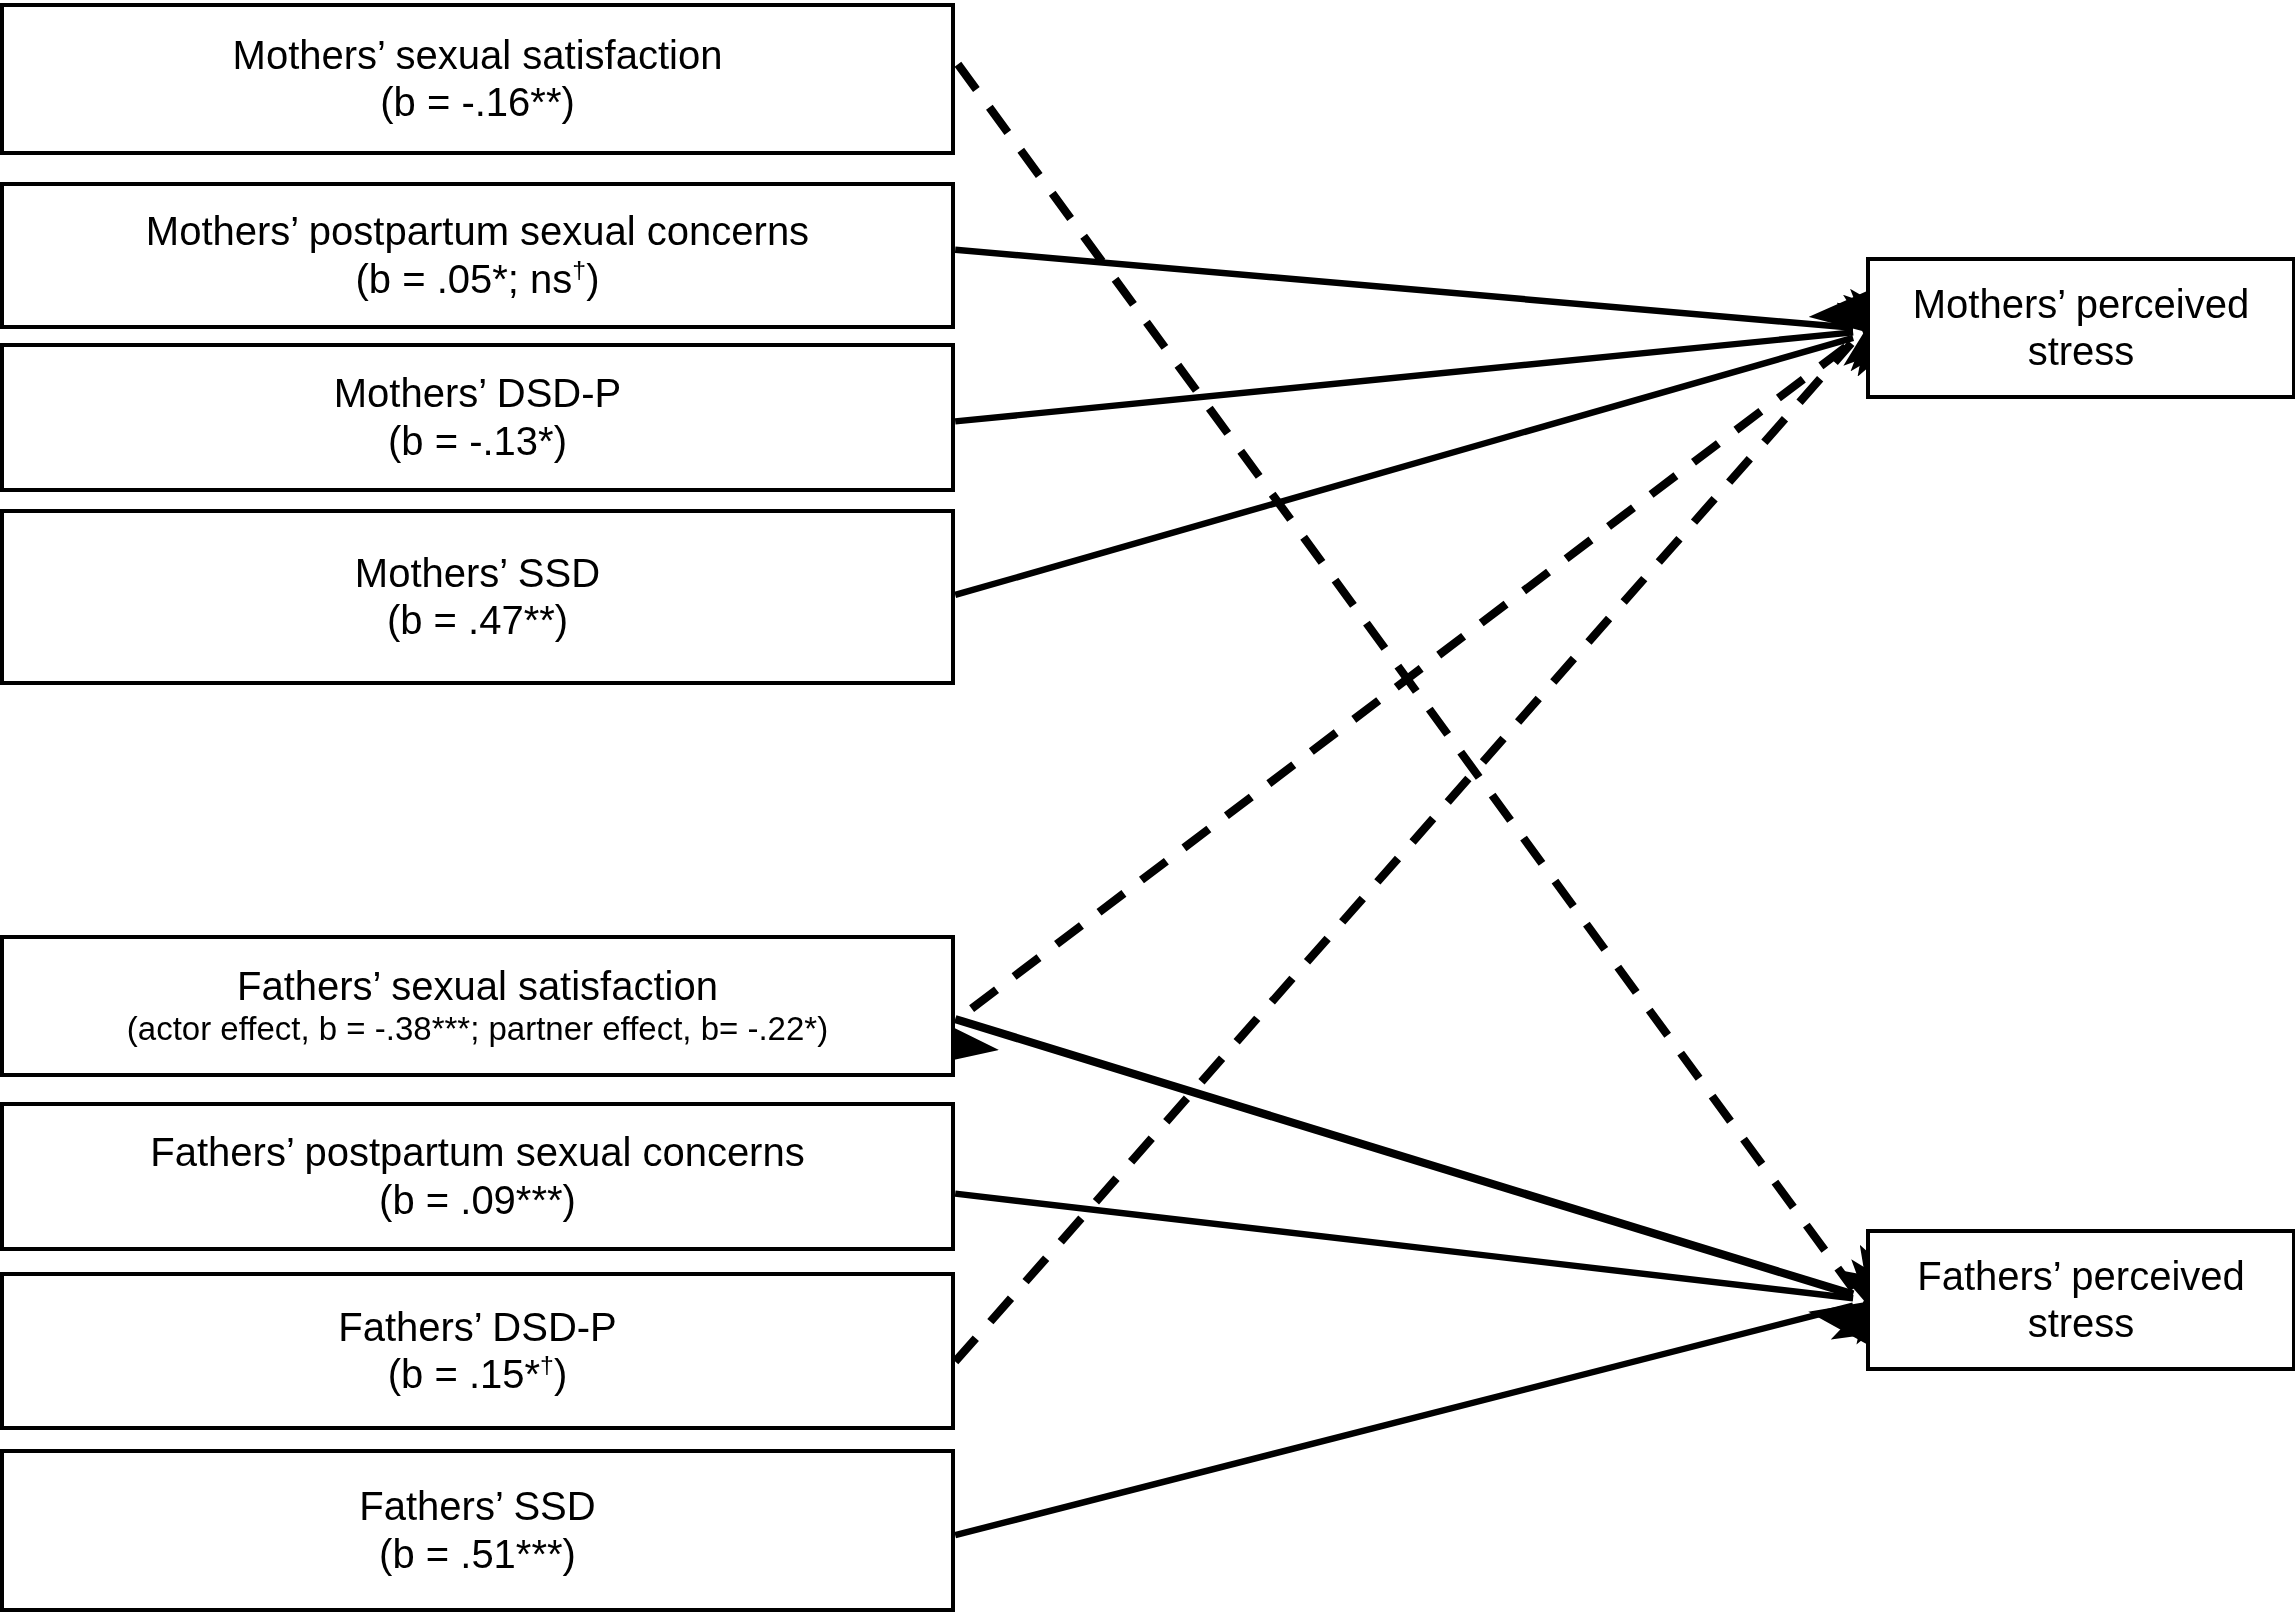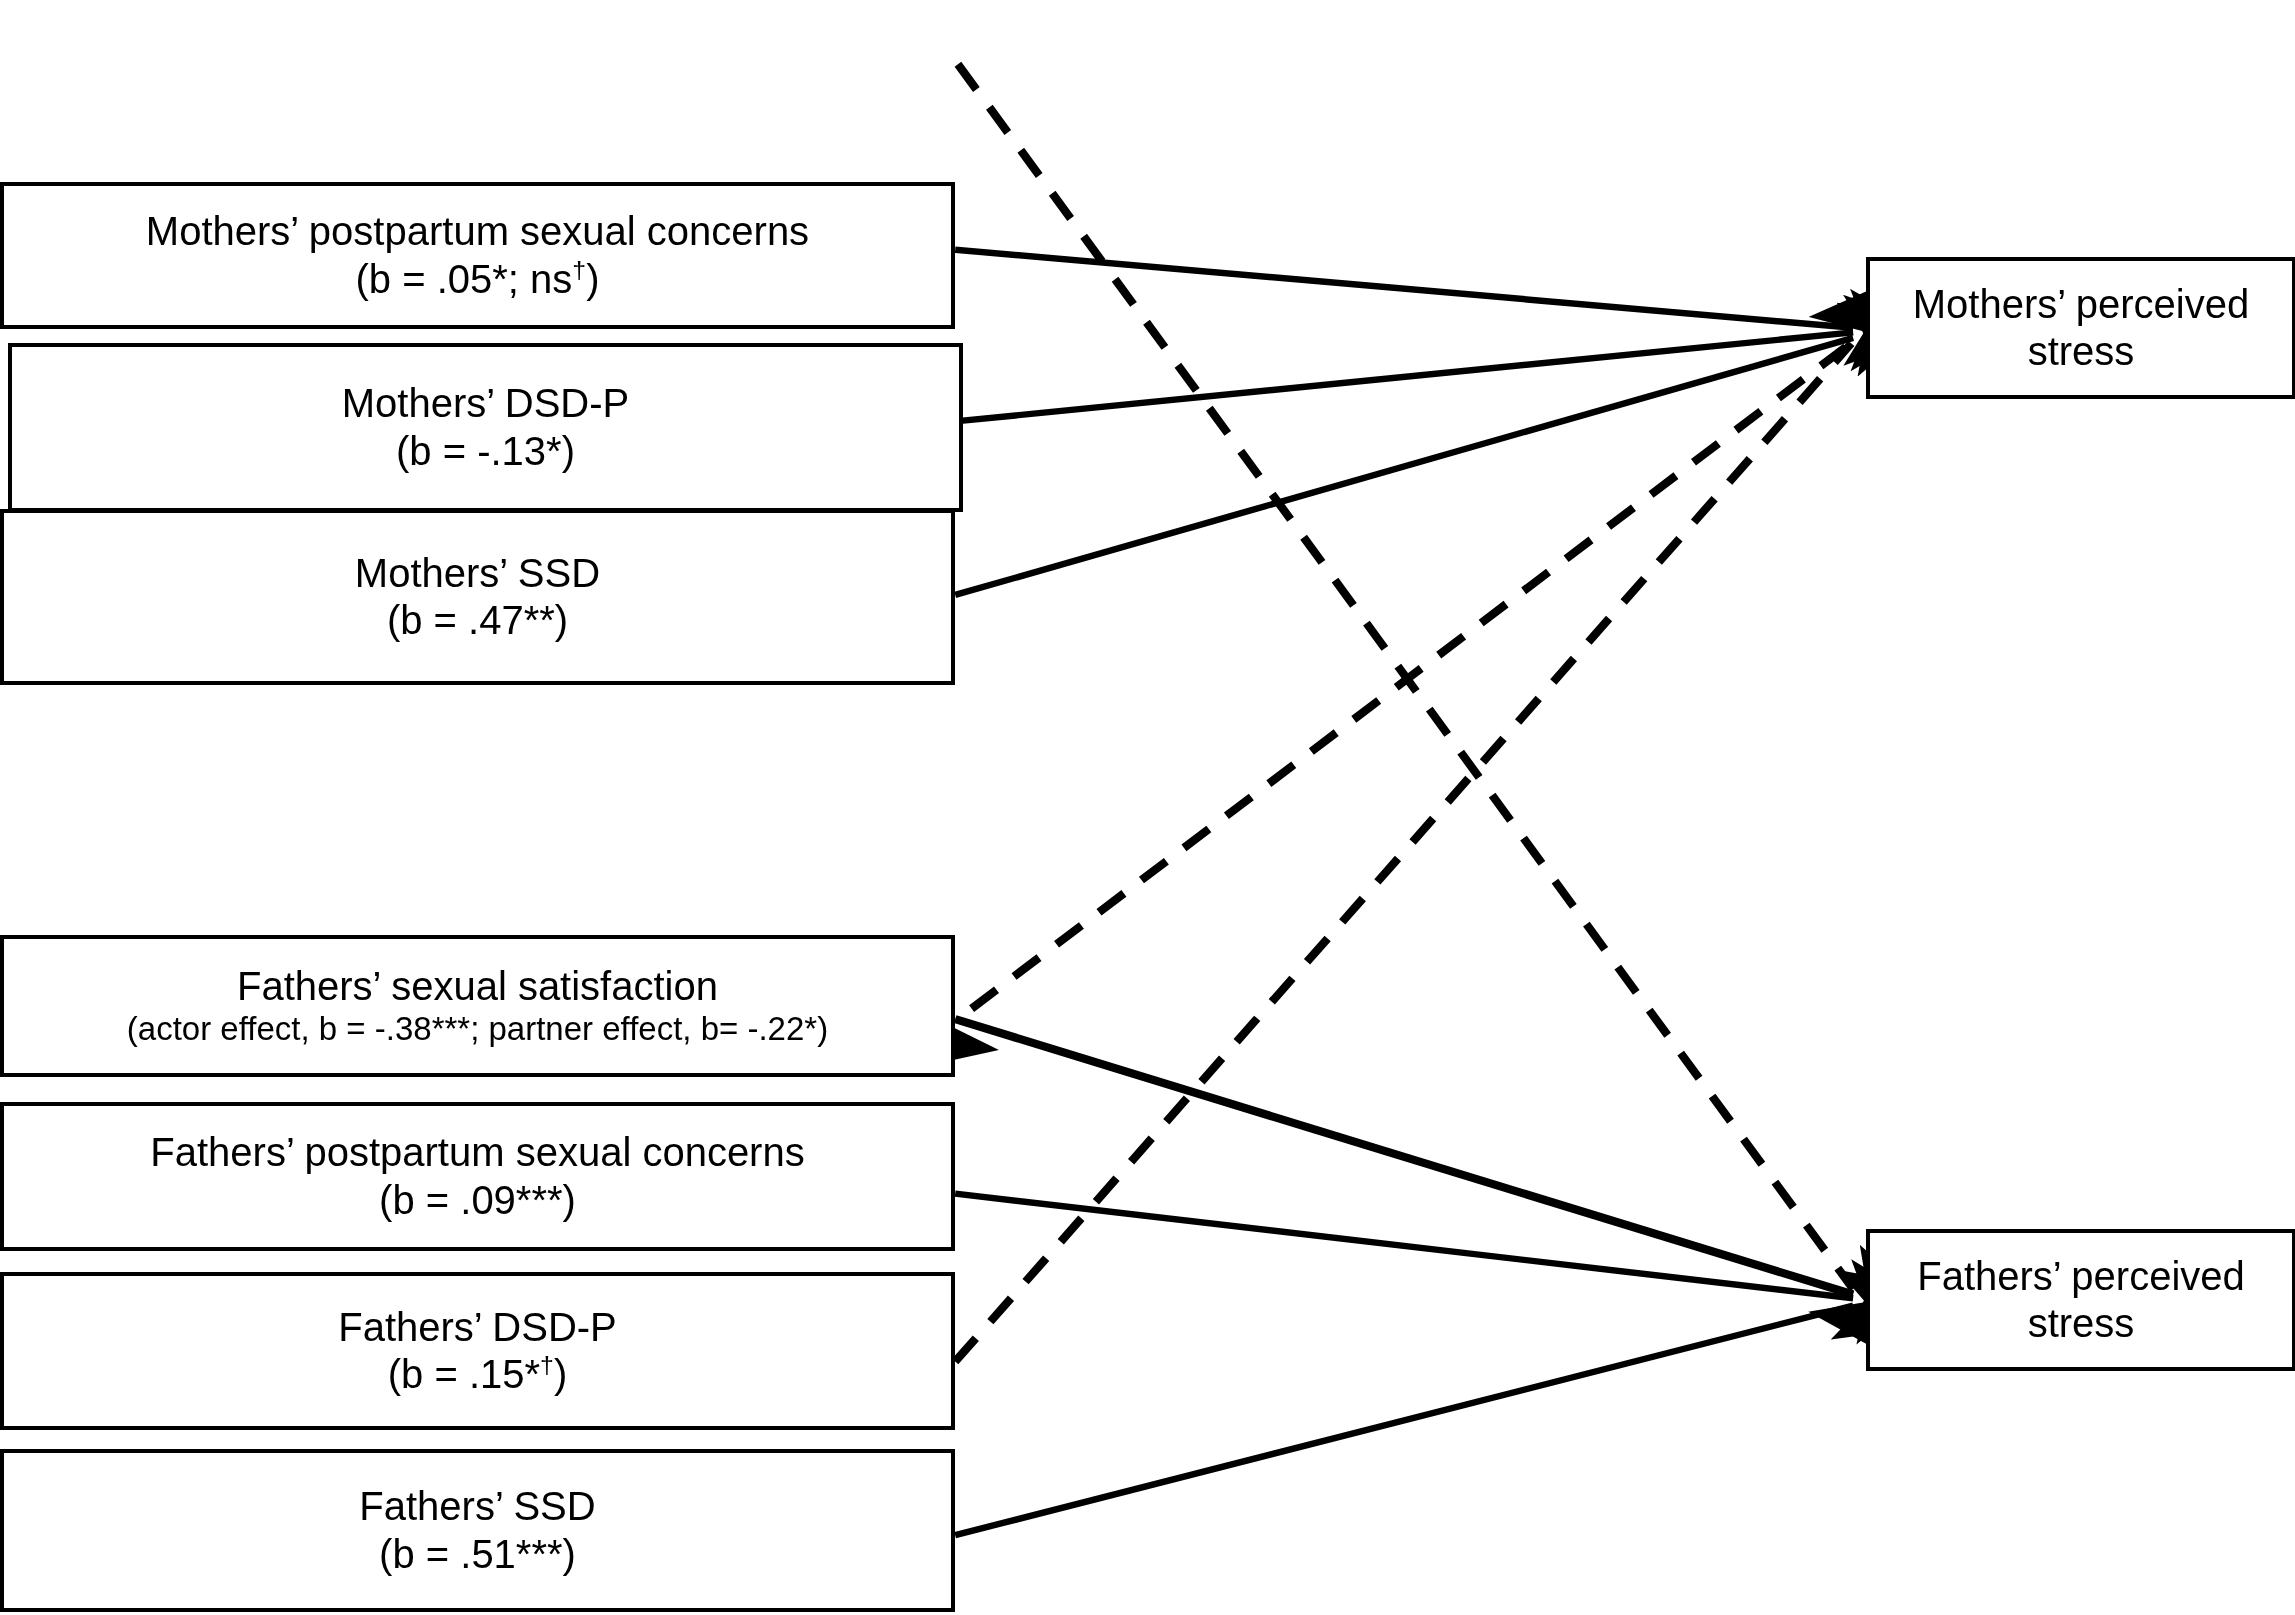--- a/index.html
+++ b/index.html
@@ -87,27 +87,31 @@
 
     <line x1="1040" y1="1672" x2="2018" y2="1422" stroke="#000000" stroke-width="7" marker-end="url(#arrowR)"></line>
 
     <line x1="1043" y1="70" x2="2018" y2="1404" stroke="#000000" stroke-width="9" stroke-dasharray="34 24" marker-end="url(#arrowR)"></line>
 
     <line x1="1040" y1="1483" x2="2016" y2="374" stroke="#000000" stroke-width="9" stroke-dasharray="34 24" marker-end="url(#arrowR)"></line>
 
     <line x1="2010" y1="378" x2="1048" y2="1106" stroke="#000000" stroke-width="9" stroke-dasharray="34 24" marker-end="url(#arrowL)"></line>
   </svg>
 
+  <div class="node" style="left:0px; top:2.8px; width:955px; height:152px;">
+    <div class="line1">Mothers’ sexual satisfaction</div>
+    <div class="line2">(b = -.16**)</div>
+  </div>
 
   <div class="node" style="left:0px; top:182px; width:955px; height:147px;">
     <div class="line1">Mothers’ postpartum sexual concerns</div>
     <div class="line2"><span>(b = .05*; ns</span><sup class="dag">†</sup><span>)</span></div>
   </div>
 
-  <div class="node" style="left:8px; top:343px; width:955px; height:169px;align-items:center;">
+  <div class="node" style="left:0px; top:343px; width:955px; height:149px;align-items:center;">
     <div class="line1">Mothers’ DSD-P</div>
     <div class="line2">(b = -.13*)</div>
   </div>
 
   <div class="node" style="left:0px; top:509px; width:955px; height:176px;">
     <div class="line1">Mothers’ SSD</div>
     <div class="line2">(b = .47**)</div>
   </div>
 
   <div class="node wide" style="left:0px; top:935px; width:955px; height:142px;align-items:center;">

